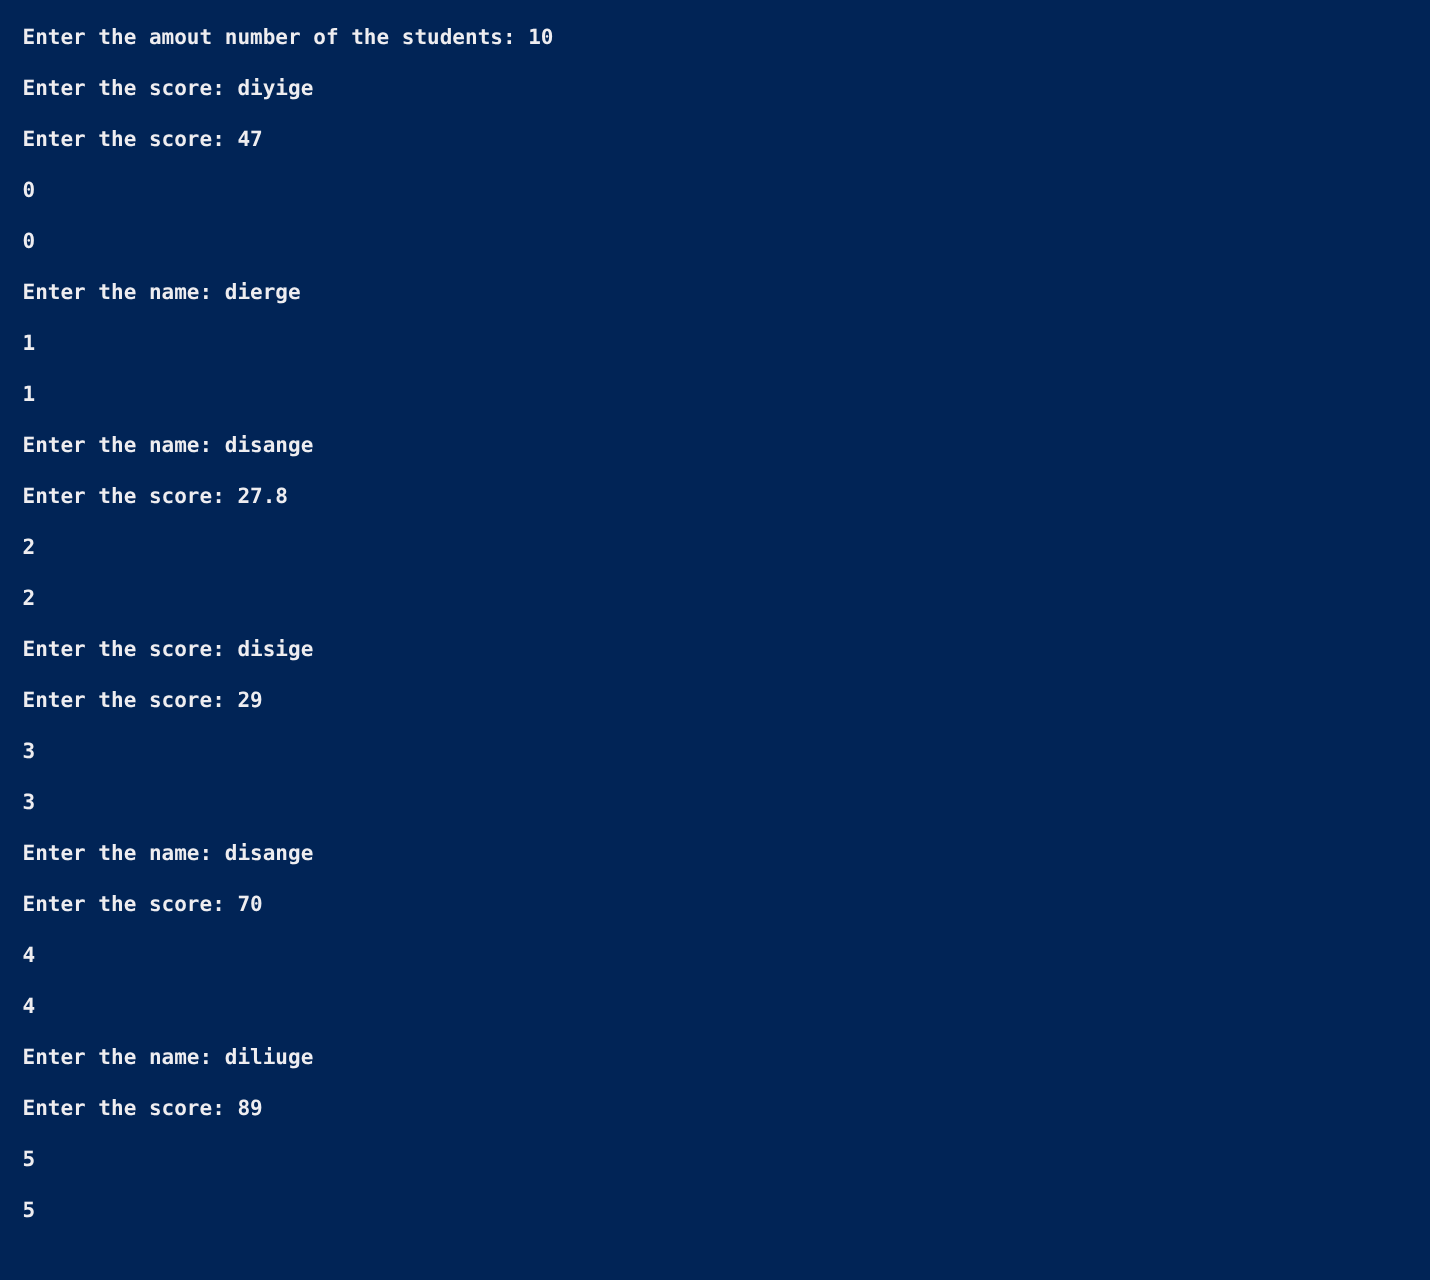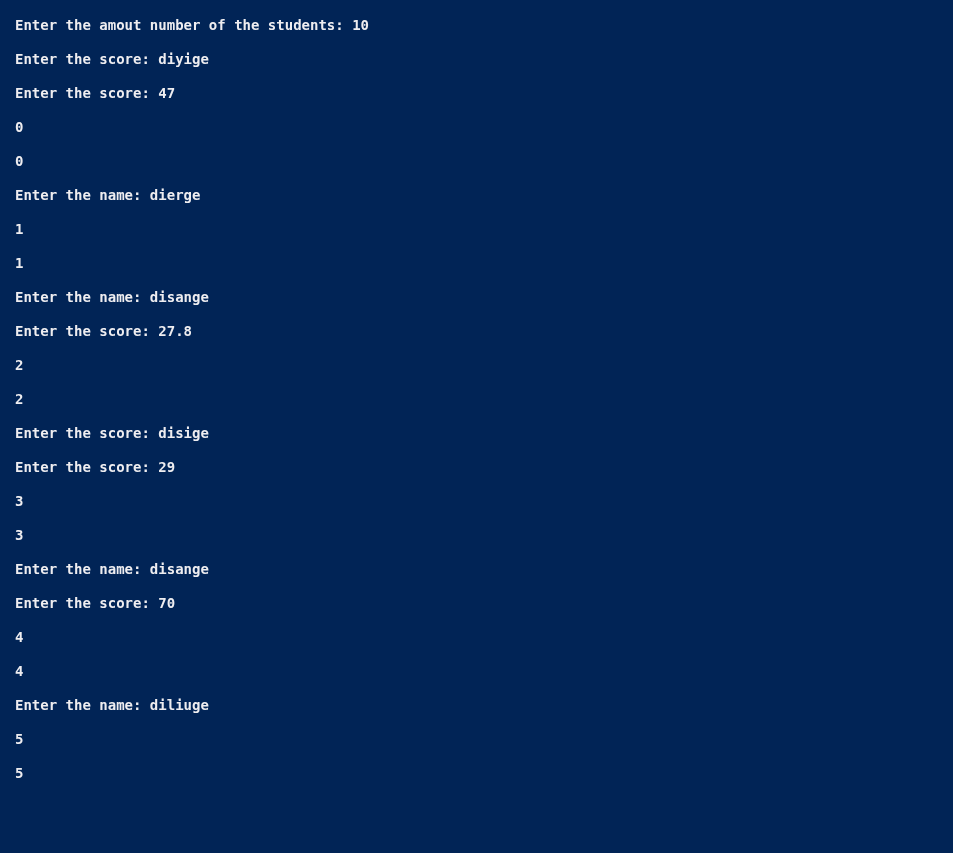--- a/index.html
+++ b/index.html
@@ -45,20 +45,21 @@
 <span class="line white">2</span>
 <span class="line white">Enter the score: disige</span>
 <span class="line white">Enter the score: 29</span>
 <span class="line white">3</span>
 <span class="line white">3</span>
 <span class="line white">Enter the name: disange</span>
 <span class="line white">Enter the score: 70</span>
 <span class="line white">4</span>
 <span class="line white">4</span>
 <span class="line white">Enter the name: diliuge</span>
+<span class="line white">Enter the score: 89</span>
 <span class="line white">5</span>
 <span class="line white">5</span>
 
 
 
 
 
 
 
 

